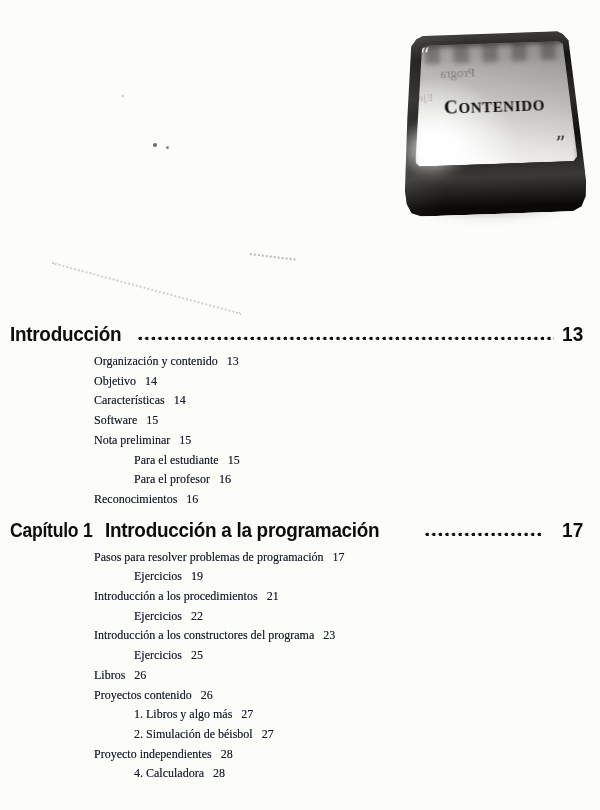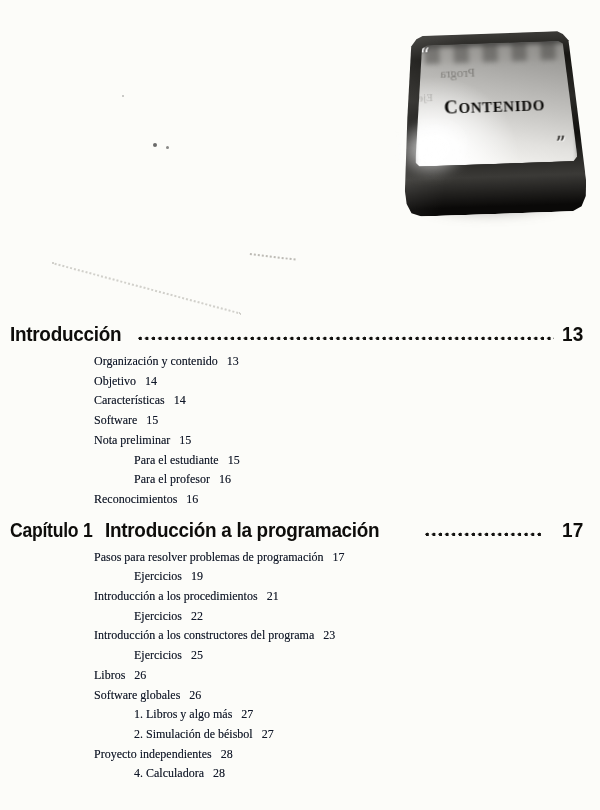--- a/index.html
+++ b/index.html
@@ -168,21 +168,21 @@
         <span class="hpage">17</span>
       </div>
       <ul class="entries">
         <li class="entry l1"><span class="etext">Pasos para resolver problemas de programación</span><span class="epage">17</span></li>
         <li class="entry l2"><span class="etext">Ejercicios</span><span class="epage">19</span></li>
         <li class="entry l1"><span class="etext">Introducción a los procedimientos</span><span class="epage">21</span></li>
         <li class="entry l2"><span class="etext">Ejercicios</span><span class="epage">22</span></li>
         <li class="entry l1"><span class="etext">Introducción a los constructores del programa</span><span class="epage">23</span></li>
         <li class="entry l2"><span class="etext">Ejercicios</span><span class="epage">25</span></li>
         <li class="entry l1"><span class="etext">Libros</span><span class="epage">26</span></li>
-        <li class="entry l1"><span class="etext">Software globales</span><span class="epage">26</span></li>
+        <li class="entry l1"><span class="etext">Proyectos contenido</span><span class="epage">26</span></li>
         <li class="entry l2"><span class="etext">1. Libros y algo más</span><span class="epage">27</span></li>
         <li class="entry l2"><span class="etext">2. Simulación de béisbol</span><span class="epage">27</span></li>
         <li class="entry l1"><span class="etext">Proyecto independientes</span><span class="epage">28</span></li>
         <li class="entry l2"><span class="etext">4. Calculadora</span><span class="epage">28</span></li>
       </ul>
     </section>
 
   </main>
 </div>
 

